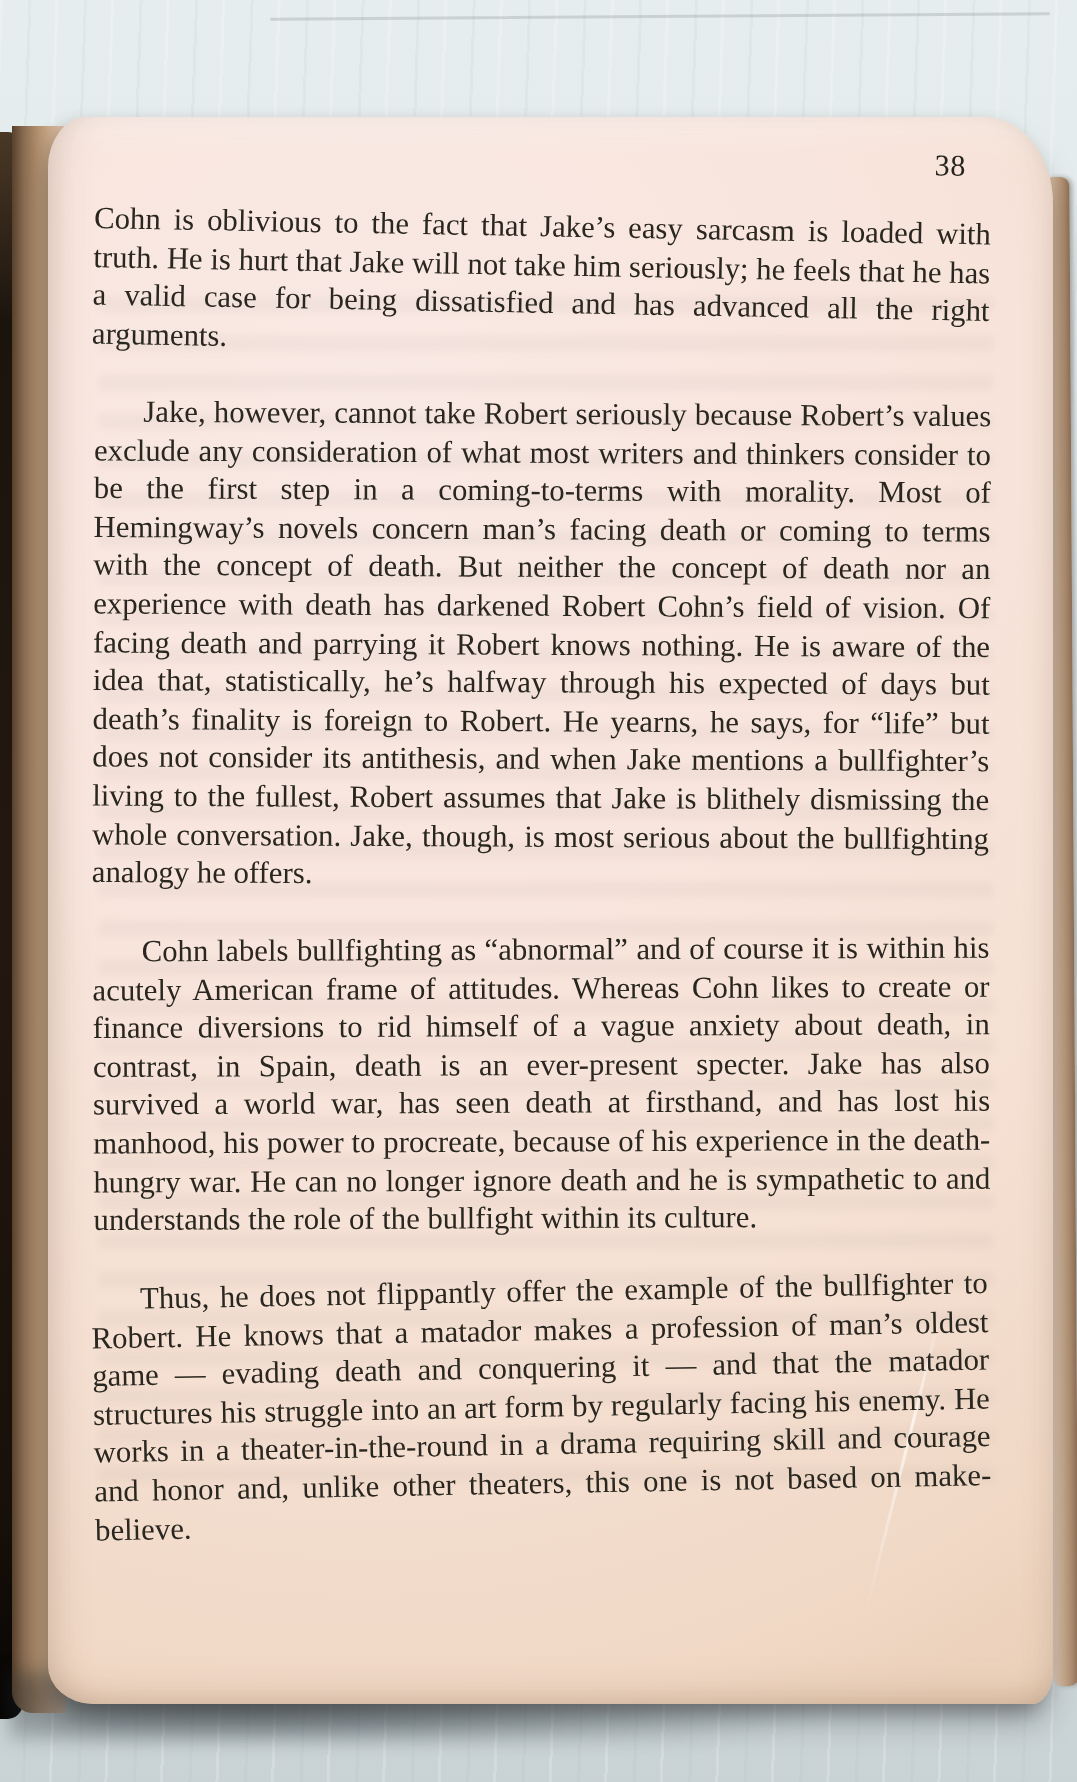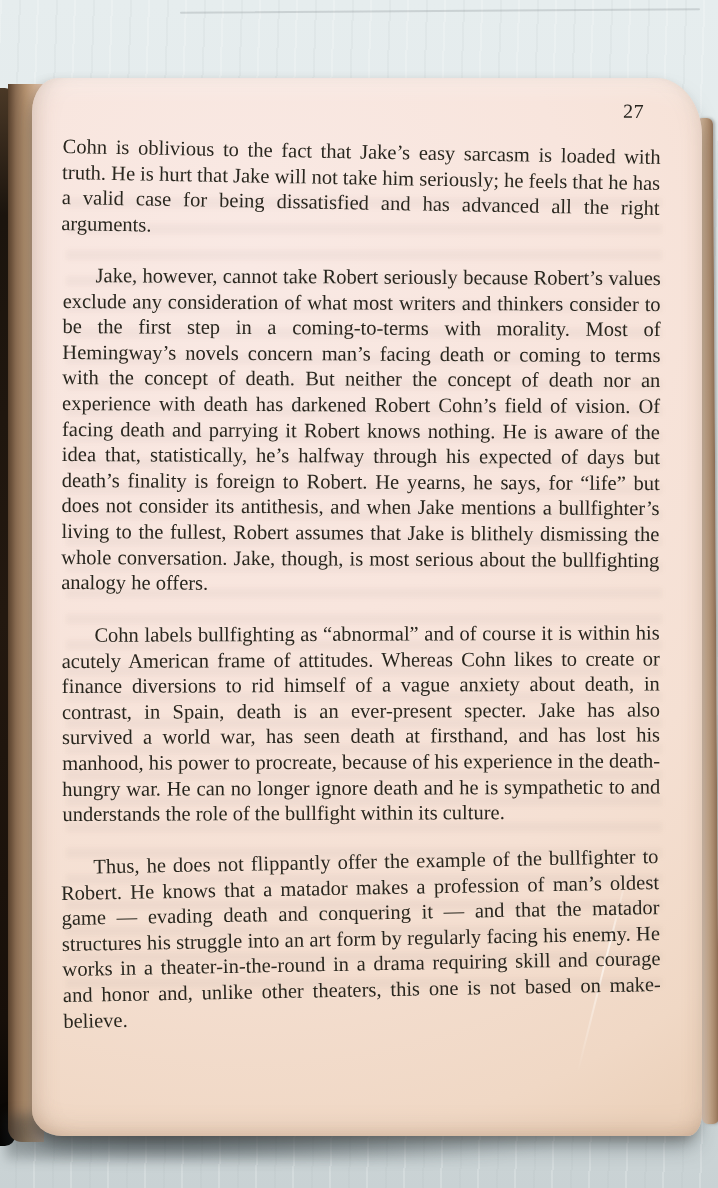--- a/index.html
+++ b/index.html
@@ -93,21 +93,21 @@
 
 <div class="book-spine"></div>
 <div class="page-gutter-edge"></div>
 <div class="fore-edge"></div>
 <div class="book-shadow"></div>
 
 <div class="book-page">
   <div class="ghosting"></div>
   <div class="page-crease"></div>
 
-  <div class="page-number">27</div>
+  <div class="page-number">38</div>
 
   <div class="body-text">
     <p class="p1">Cohn is oblivious to the fact that Jake’s easy sarcasm is loaded with truth. He is hurt that Jake will not take him seriously; he feels that he has a valid case for being dissatisfied and has advanced all the right arguments.</p>
     <p class="p2 indent">Jake, however, cannot take Robert seriously because Robert’s values exclude any consideration of what most writers and thinkers consider to be the first step in a coming-to-terms with morality. Most of Hemingway’s novels concern man’s facing death or coming to terms with the concept of death. But neither the concept of death nor an experience with death has darkened Robert Cohn’s field of vision. Of facing death and parrying it Robert knows nothing. He is aware of the idea that, statistically, he’s halfway through his expected of days but death’s finality is foreign to Robert. He yearns, he says, for “life” but does not consider its antithesis, and when Jake mentions a bullfighter’s living to the fullest, Robert assumes that Jake is blithely dismissing the whole conversation. Jake, though, is most serious about the bullfighting analogy he offers.</p>
     <p class="p3 indent">Cohn labels bullfighting as “abnormal” and of course it is within his acutely American frame of attitudes. Whereas Cohn likes to create or finance diversions to rid himself of a vague anxiety about death, in contrast, in Spain, death is an ever-present specter. Jake has also survived a world war, has seen death at firsthand, and has lost his manhood, his power to procreate, because of his experience in the death-hungry war. He can no longer ignore death and he is sympathetic to and understands the role of the bullfight within its culture.</p>
     <p class="p4 indent">Thus, he does not flippantly offer the example of the bullfighter to Robert. He knows that a matador makes a profession of man’s oldest game — evading death and conquering it — and that the matador structures his struggle into an art form by regularly facing his enemy. He works in a theater-in-the-round in a drama requiring skill and courage and honor and, unlike other theaters, this one is not based on make-believe.</p>
   </div>
 </div>
 
 </body></html>

